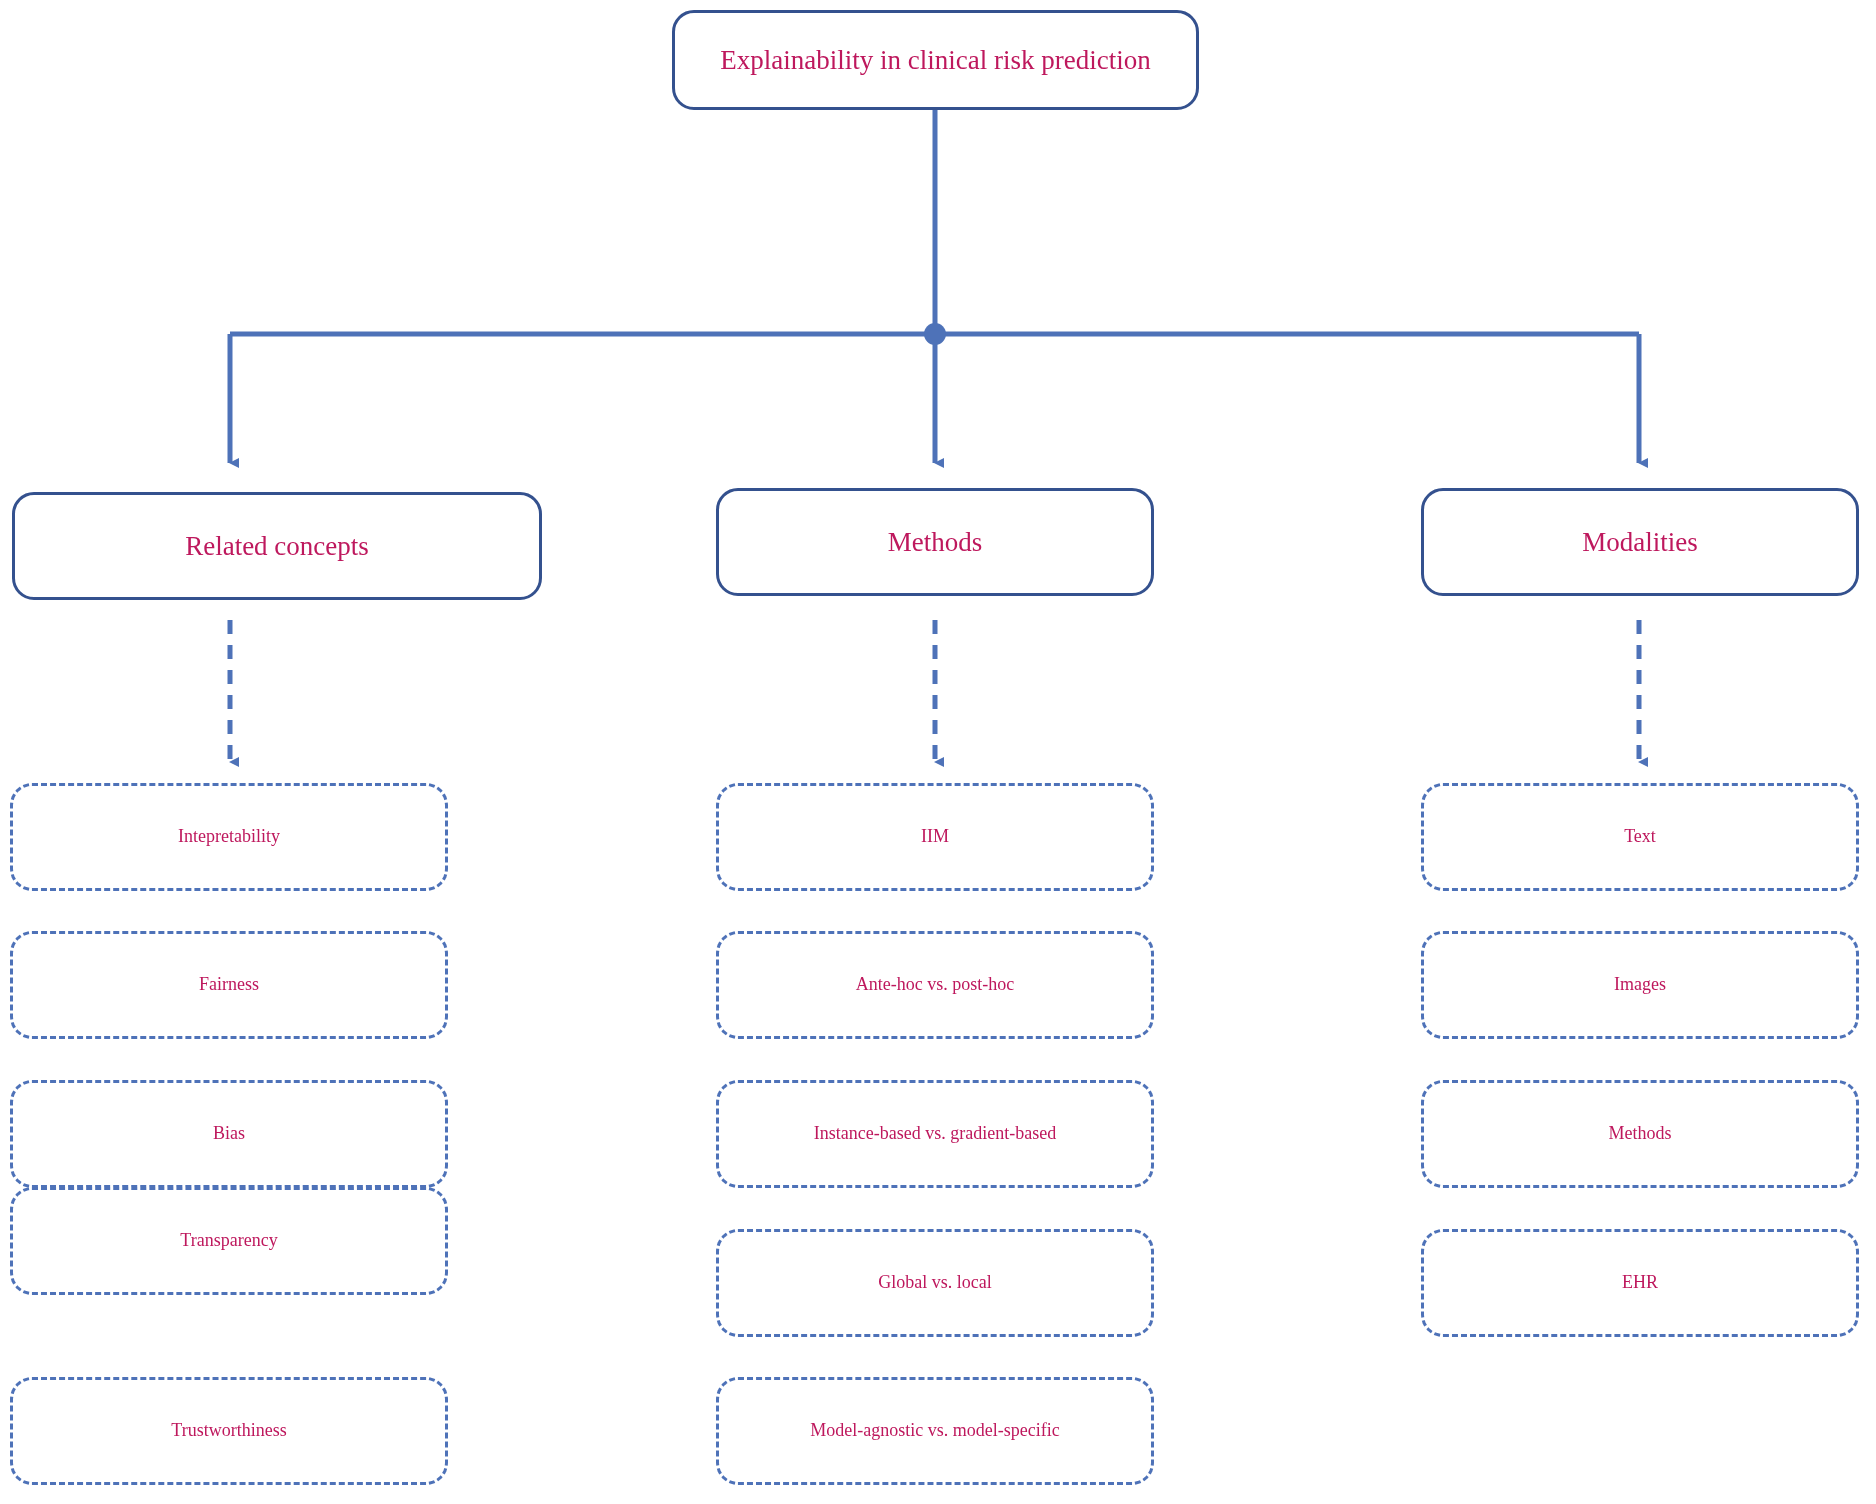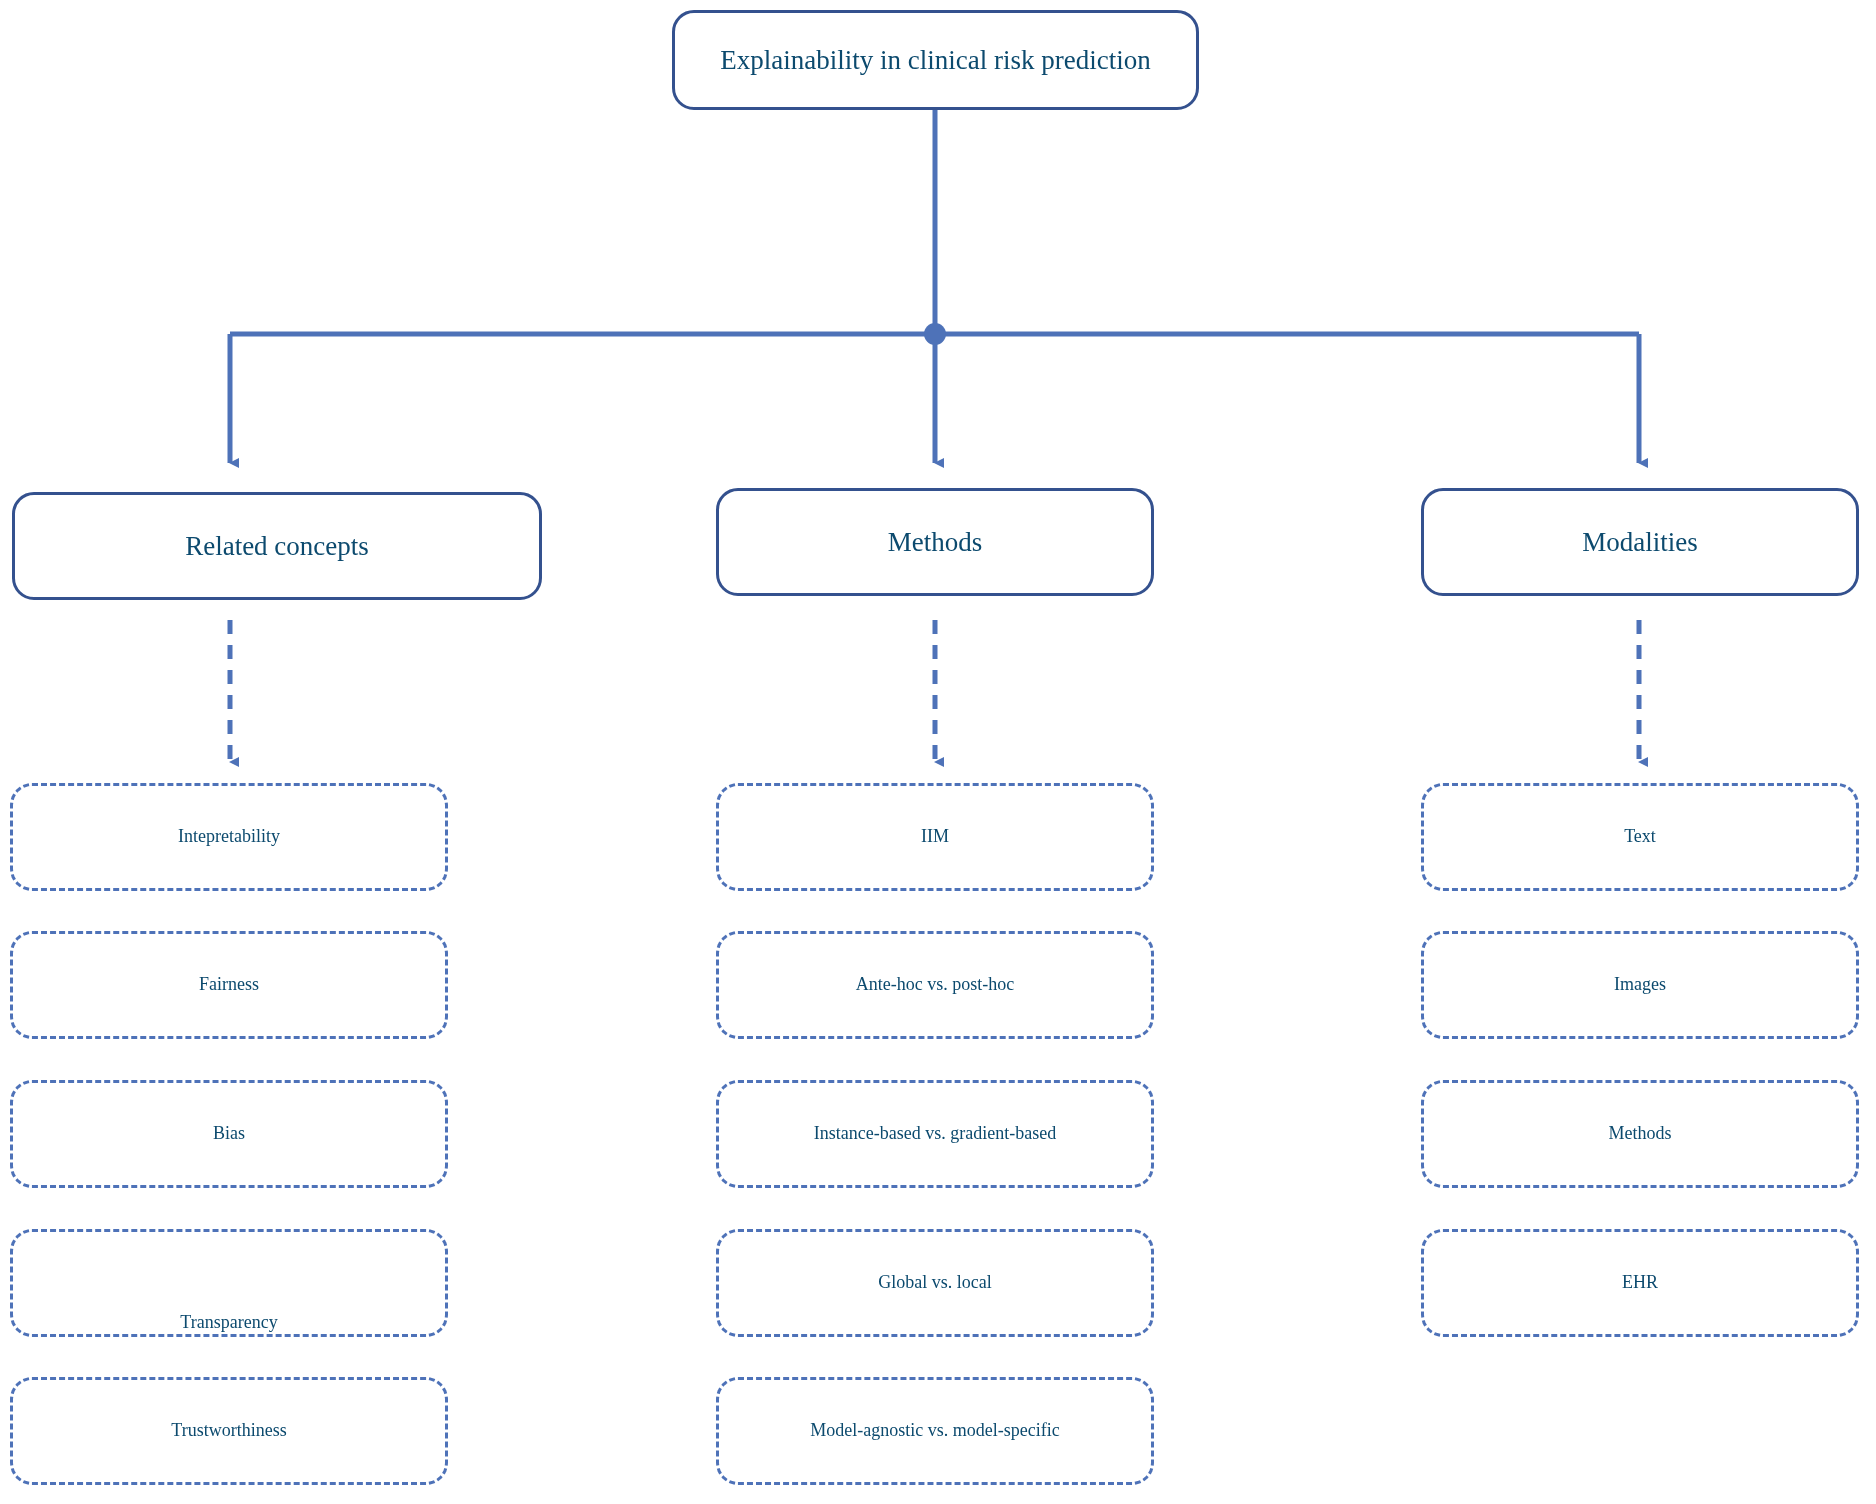--- a/index.html
+++ b/index.html
@@ -24,21 +24,21 @@
     pointer-events: none;
   }
   .node {
     position: absolute;
     box-sizing: border-box;
     display: flex;
     align-items: center;
     justify-content: center;
     text-align: center;
     background: #ffffff;
-    color: #0c4a6e;
+    color: #be185d;
     line-height: 1.2;
   }
   .node.solid {
     border: 3px solid #34518E;
     border-radius: 22px;
   }
   .node.dashed {
     border: 3px dashed #4E72B8;
     border-radius: 22px;
   }
@@ -103,21 +103,21 @@
 
   <div class="node dashed leaf-node" style="left:10px; top:783px; width:438px; height:108px;">
     <span class="label">Intepretability</span>
   </div>
   <div class="node dashed leaf-node" style="left:10px; top:931px; width:438px; height:108px;">
     <span class="label">Fairness</span>
   </div>
   <div class="node dashed leaf-node" style="left:10px; top:1080px; width:438px; height:108px;">
     <span class="label">Bias</span>
   </div>
-  <div class="node dashed leaf-node" style="left:10px; top:1229px; width:438px; height:108px;align-items:flex-end;">
+  <div class="node dashed leaf-node" style="left:10px; top:1187px; width:438px; height:108px;">
     <span class="label">Transparency</span>
   </div>
   <div class="node dashed leaf-node" style="left:10px; top:1377px; width:438px; height:108px;">
     <span class="label">Trustworthiness</span>
   </div>
 
   <div class="node dashed leaf-node" style="left:716px; top:783px; width:438px; height:108px;">
     <span class="label">IIM</span>
   </div>
   <div class="node dashed leaf-node" style="left:716px; top:931px; width:438px; height:108px;">

